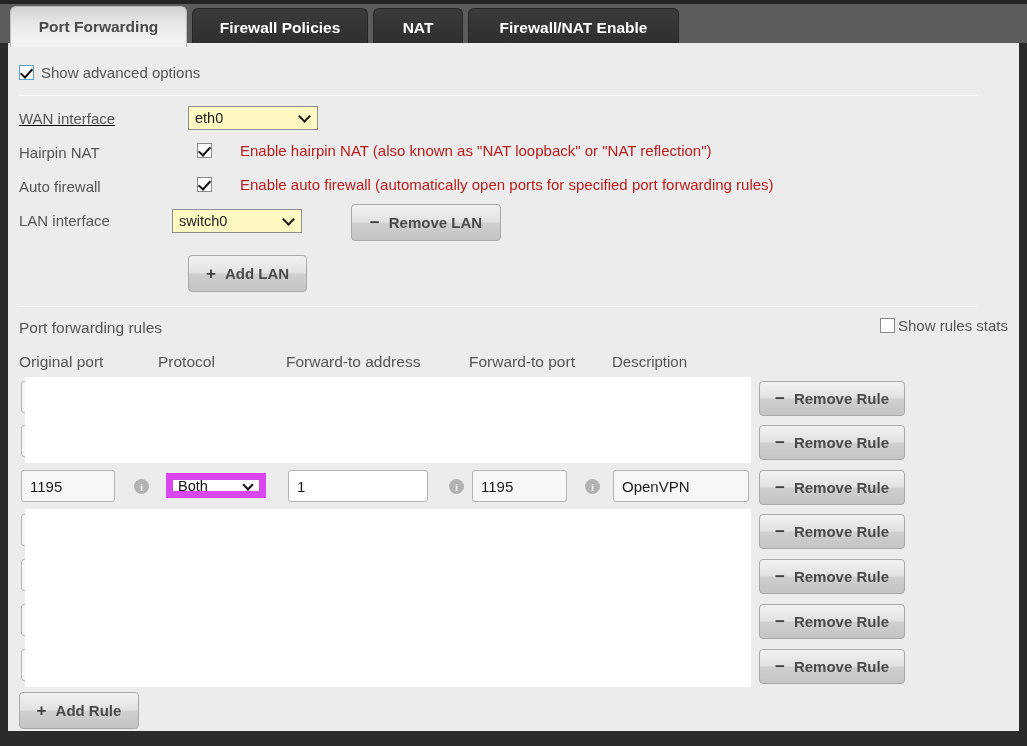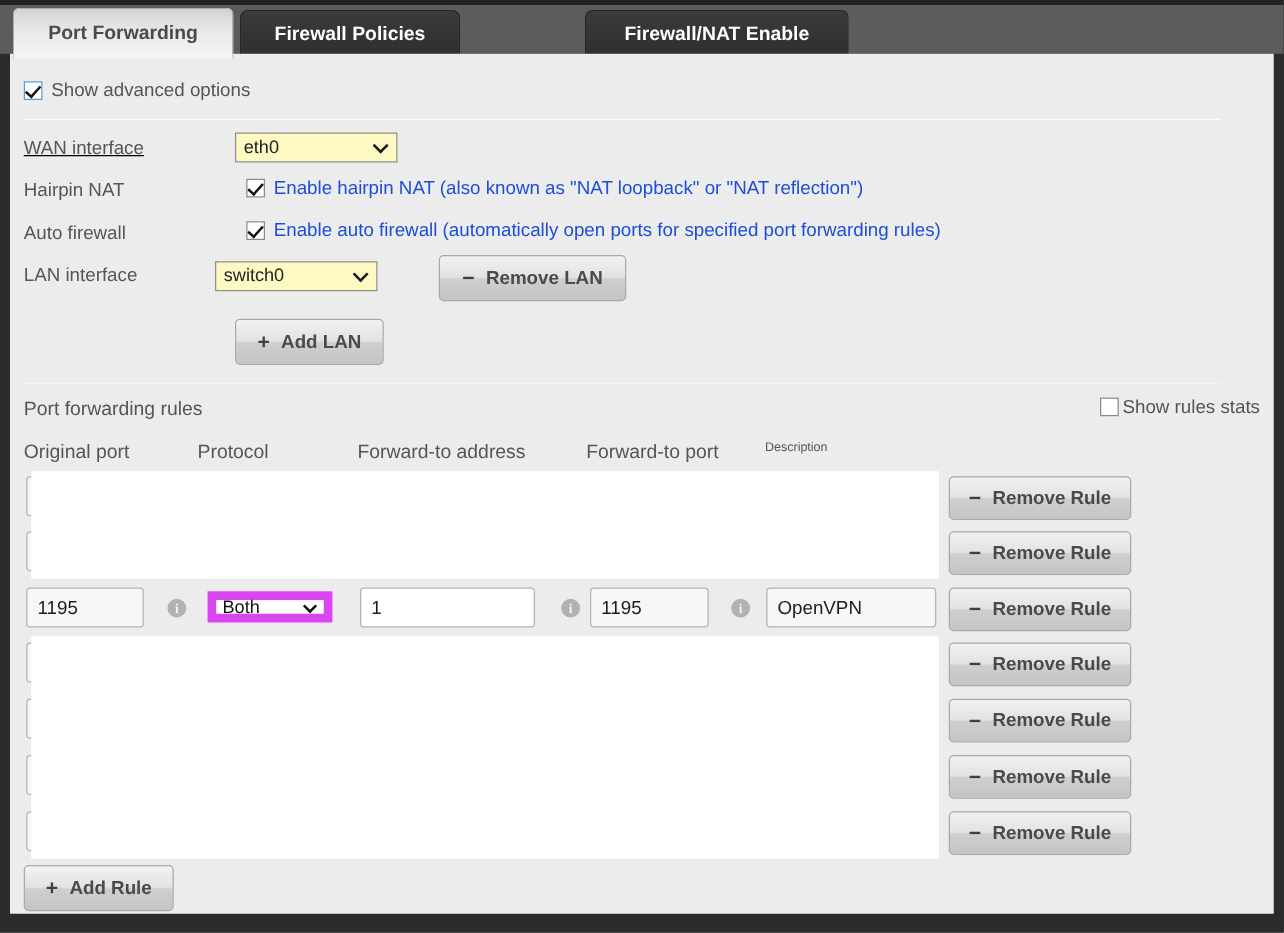--- a/index.html
+++ b/index.html
@@ -65,21 +65,21 @@
 
   
 
   .row { position: absolute; }
 
   .lbl {
     color: #555555;
     font-size: 15px;
     white-space: nowrap;
   }
-  .lbl-dark { color: #1d4ed8; }
+  .lbl-dark { color: #b91c1c; margin-left: 21px; }
 
   
   .cb {
     position: relative;
     width: 15px; height: 15px;
     background: #ffffff;
     border: 1px solid #8a8a8a;
     display: inline-block;
     vertical-align: -2px;
     cursor: pointer;
@@ -225,20 +225,23 @@
 
 <div id="root">
 
   <div id="tabbar">
     <div class="tab active" style="left:10px; width:177px;">
       <span>Port Forwarding</span>
     </div>
     <div class="tab" style="left:192px; width:176px;">
       <span>Firewall Policies</span>
     </div>
+    <div class="tab" style="left:373px; width:90px;">
+      <span>NAT</span>
+    </div>
     <div class="tab" style="left:468px; width:211px;">
       <span>Firewall/NAT Enable</span>
     </div>
   </div>
 
   <div id="page">
 
     <div class="row" style="left:11px; top:21px; display:flex; align-items:center; gap:7px;">
       <span class="cb blue checked"></span>
       <span class="lbl">Show advanced options</span>
@@ -296,21 +299,21 @@
 
     <div class="row" style="right:11px; top:274px; display:flex; align-items:center; gap:3px;">
       <span class="cb"></span>
       <span class="lbl">Show rules stats</span>
     </div>
 
     <div class="lbl" style="position:absolute; left:11px; top:310px; font-size:15.5px;">Original port</div>
     <div class="lbl" style="position:absolute; left:150px; top:310px; font-size:15.5px;">Protocol</div>
     <div class="lbl" style="position:absolute; left:278px; top:310px; font-size:15.5px;">Forward-to address</div>
     <div class="lbl" style="position:absolute; left:461px; top:310px; font-size:15.5px;">Forward-to port</div>
-    <div class="lbl" style="position:absolute; left:604px; top:310px; font-size:10px;">Description</div>
+    <div class="lbl" style="position:absolute; left:604px; top:310px; font-size:15px;">Description</div>
 
     <div class="inp" style="left:13px; top:338px; width:94px;">
         <span></span>
       </div>
     <div class="info" style="left:119px; top:347px;">
         <span>i</span>
       </div>
     <div class="psel" style="left:158px; top:341px; width:100px;">
         <span></span>
         <span class="caret"></span>

